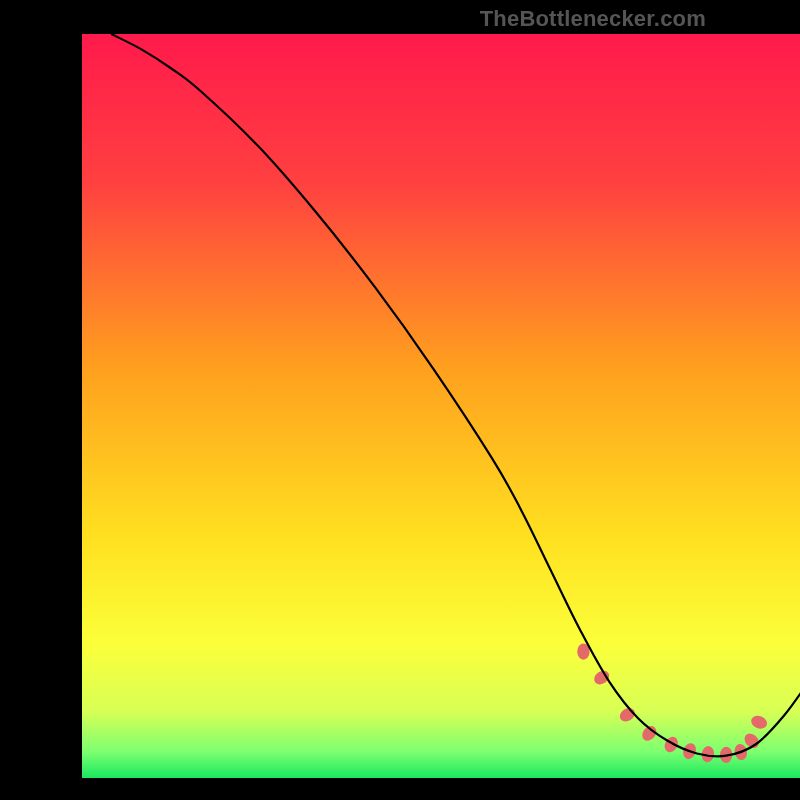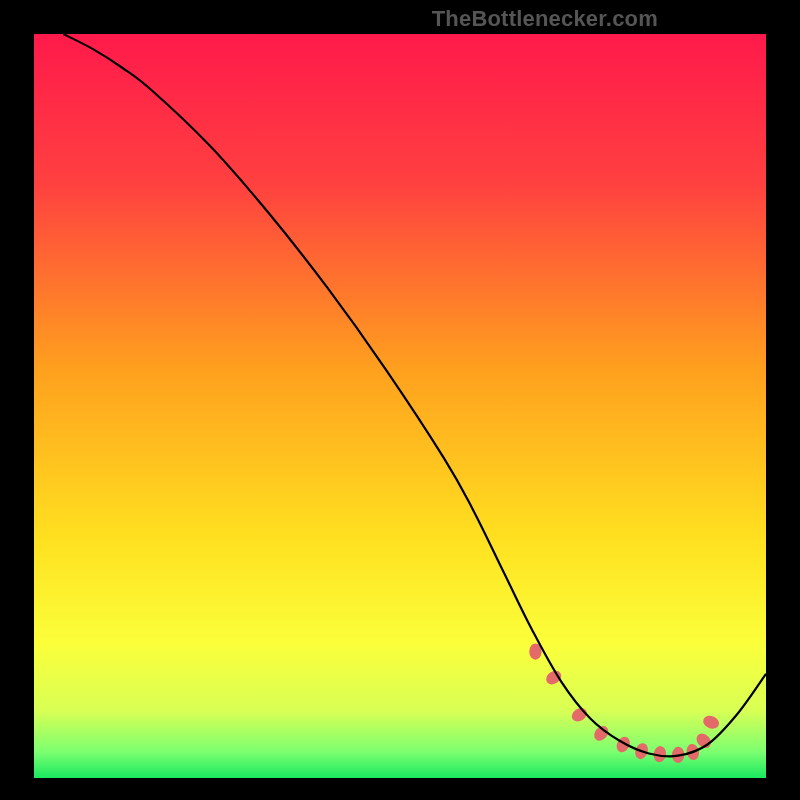--- a/index.html
+++ b/index.html
@@ -9,20 +9,21 @@
     height: 800px;
     background: #000;
     overflow: hidden;
     font-family: Arial, Helvetica, sans-serif;
   }
   .outer {
     position: relative;
     width: 672px;
     height: 800px;
     background: #000;
+    margin-left: 48px;
   }
   .watermark {
     position: absolute;
     top: 6px;
     right: 14px;
     color: #555;
     font-size: 22px;
     font-weight: 600;
     letter-spacing: 0.2px;
     user-select: none;

